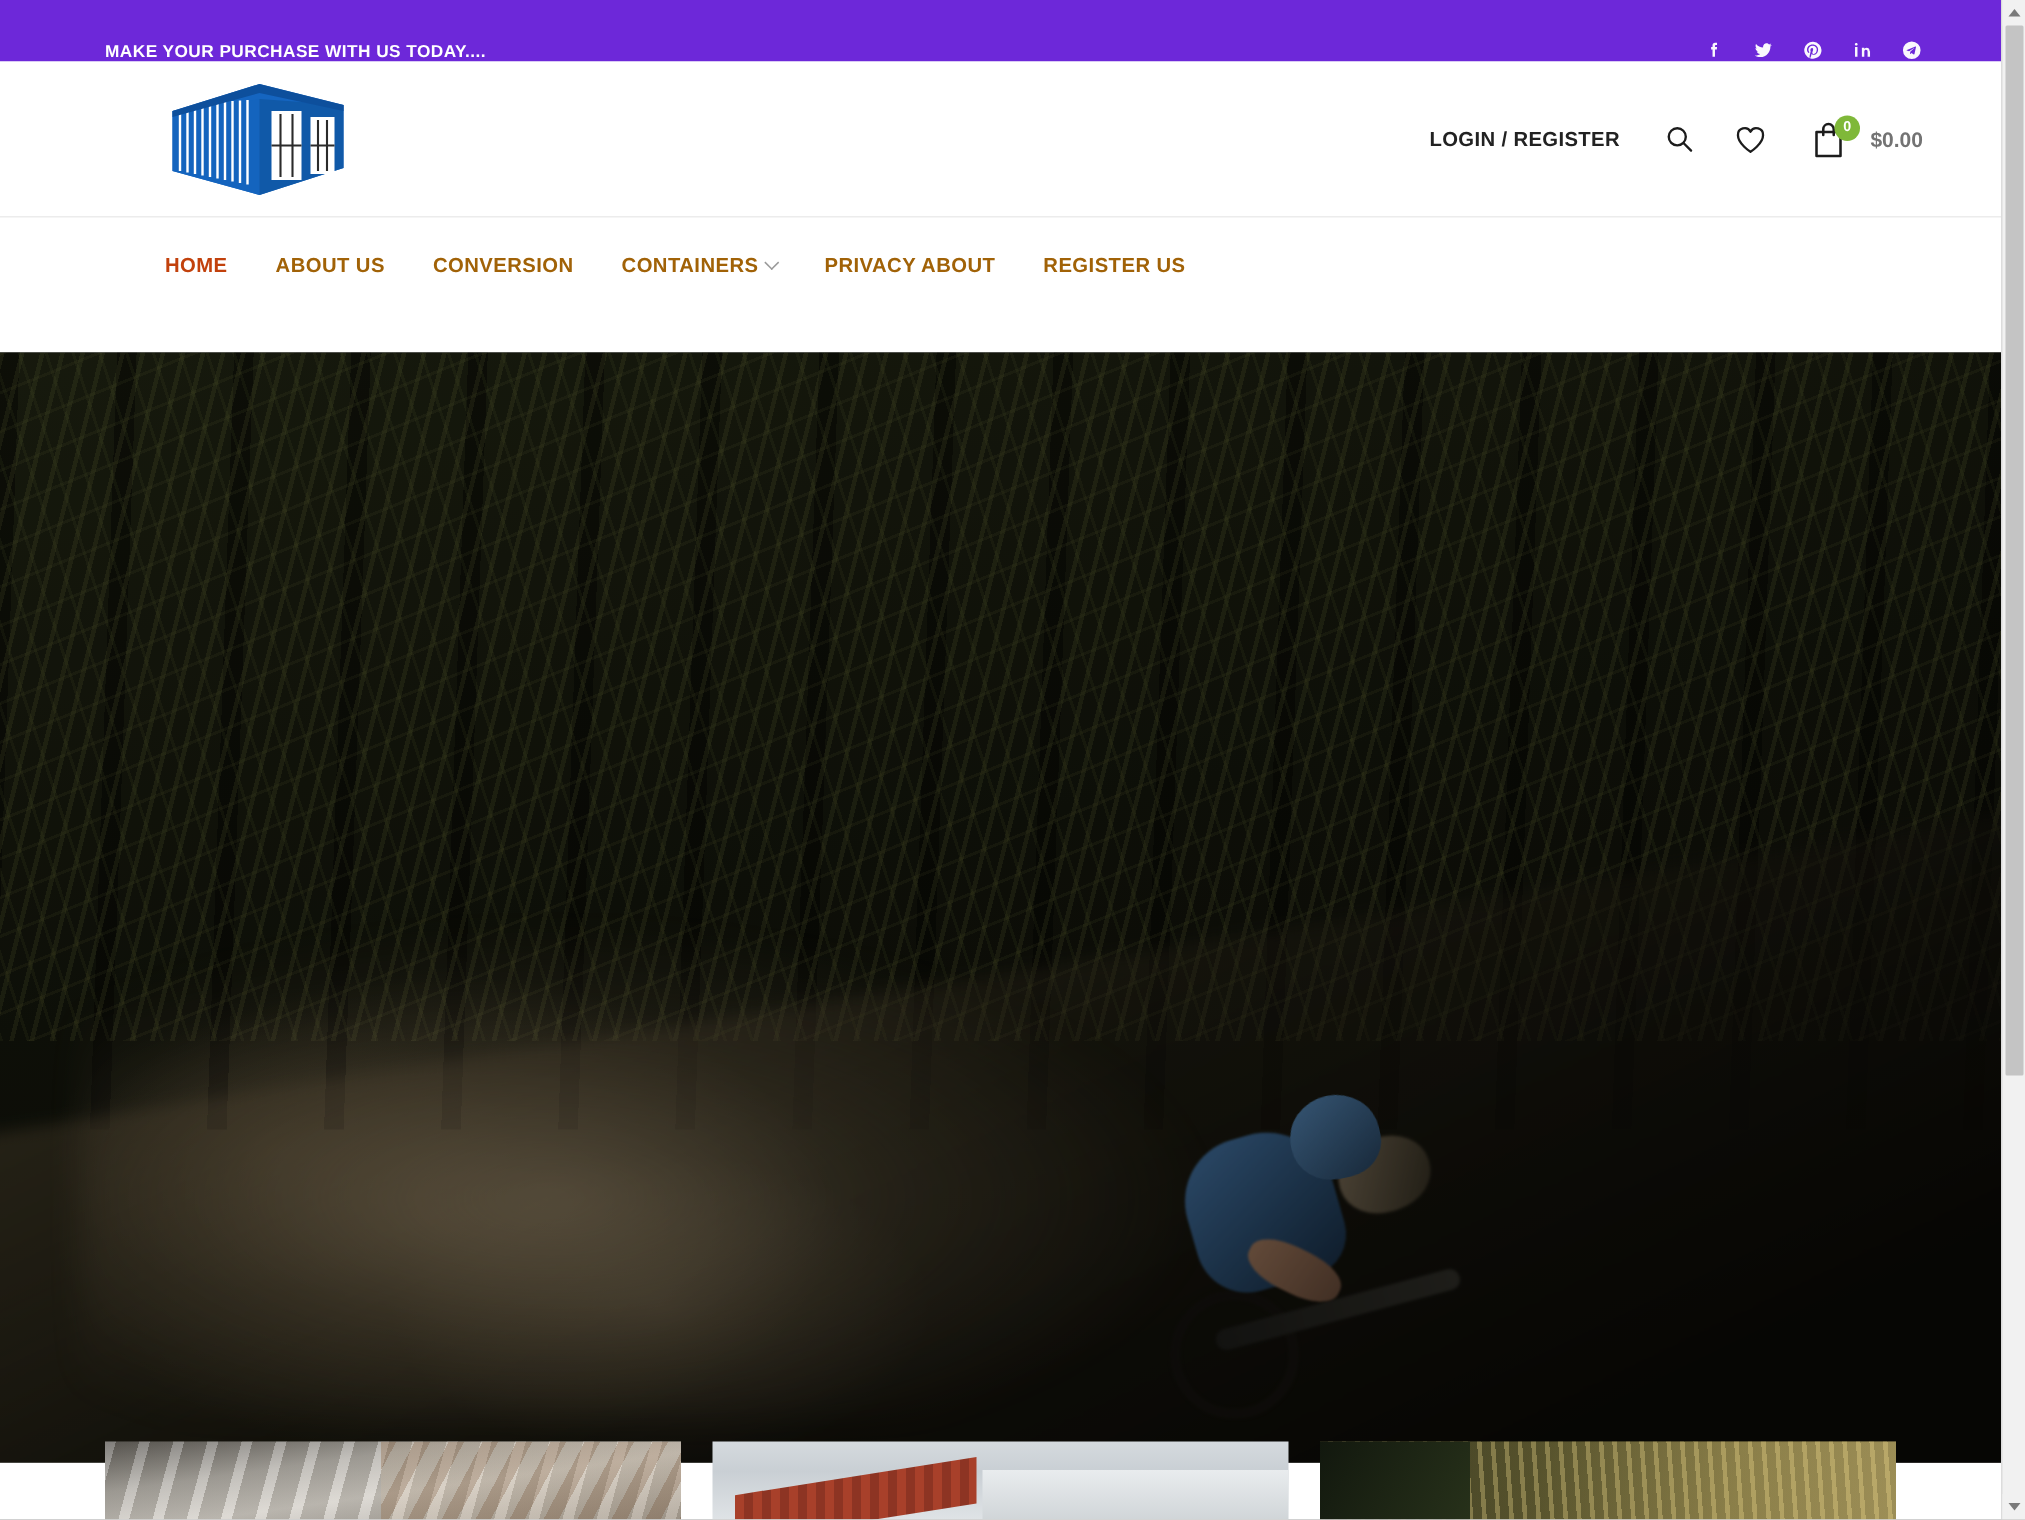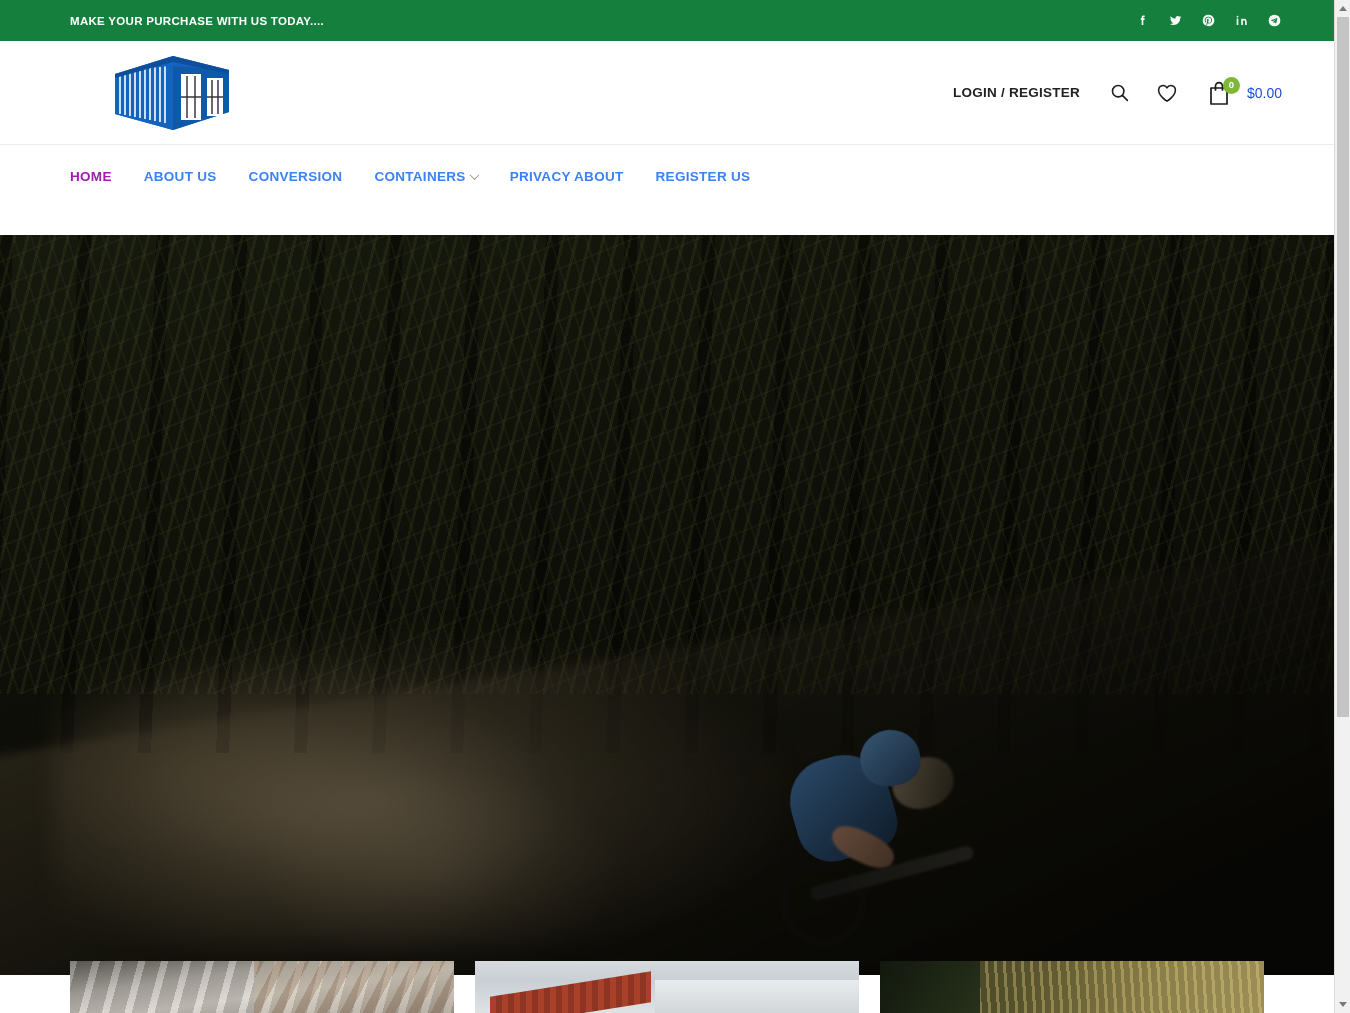--- a/index.html
+++ b/index.html
@@ -8,22 +8,22 @@
     font-family:"Liberation Sans", sans-serif;
     background:#ffffff;
     -webkit-font-smoothing:antialiased;
   }
   .viewport { position:relative; width:1350px; height:1013px; overflow:hidden; }
   .page { position:absolute; left:0; top:0; width:1334px; height:1013px; background:#fff; overflow:hidden; }
 
   
   .topbar {
     position:absolute; left:0; top:0; width:1334px; height:41px;
-    background:#15803d;
-    display:flex; align-items:center; justify-content:space-between;
+    background:#6d28d9;
+    display:flex; align-items:flex-end; justify-content:space-between;
     padding:0 52px 0 70px;
   }
   .topbar-text {
     color:#ffffff; font-size:11.5px; font-weight:700; letter-spacing:.3px;
     white-space:nowrap;
   }
   .social { display:flex; align-items:center; gap:17px; }
   .social a {
     color:#ffffff; width:16px; height:16px; display:flex; align-items:center;
     justify-content:center; opacity:.97;
@@ -48,35 +48,35 @@
   .icon-search { margin-right:26px; }
   .icon-wish { margin-right:29px; }
   .cart-wrap { display:flex; align-items:center; }
   .cart-icon-box { position:relative; width:26px; height:28px; display:flex; align-items:center; }
   .cart-badge {
     position:absolute; top:-2px; right:-7px; width:17px; height:17px;
     border-radius:50%; background:#7fb839; color:#fff; font-size:9.5px;
     font-weight:700; display:flex; align-items:center; justify-content:center;
     line-height:1;
   }
-  .cart-total { font-size:14px; font-weight:400; color:#1d4ed8; margin-left:14px; }
+  .cart-total { font-size:14px; font-weight:700; color:#737373; margin-left:14px; }
 
   
   .navwrap {
     position:absolute; left:0; top:146px; width:1334px; height:89px;
     background:#fff; padding:0 70px;
   }
   .nav { display:flex; align-items:flex-start; gap:0; padding-top:16px; }
   .nav-item {
     display:flex; align-items:center; gap:5px; text-decoration:none;
     font-size:13.5px; font-weight:600; letter-spacing:.3px;
-    color:#3b82f6; padding:7px 16px; white-space:nowrap;
+    color:#a16207; padding:7px 16px; white-space:nowrap;
   }
   .nav-item:first-child { padding-left:0; }
-  .nav-item.active { color:#a21caf; }
+  .nav-item.active { color:#c2410c;margin-left:40px; }
   .chev { width:7px; height:7px; border-right:1.4px solid #9a9a9a; border-bottom:1.4px solid #9a9a9a; transform:rotate(45deg) translate(-1px,-1px); display:inline-block; }
 
   
   .hero {
     position:absolute; left:0; top:235px; width:1334px; height:740px;
     overflow:hidden; background:#0a0a08;
   }
   .hero-img { position:absolute; inset:0; }
   .forest {
     position:absolute; inset:0;

